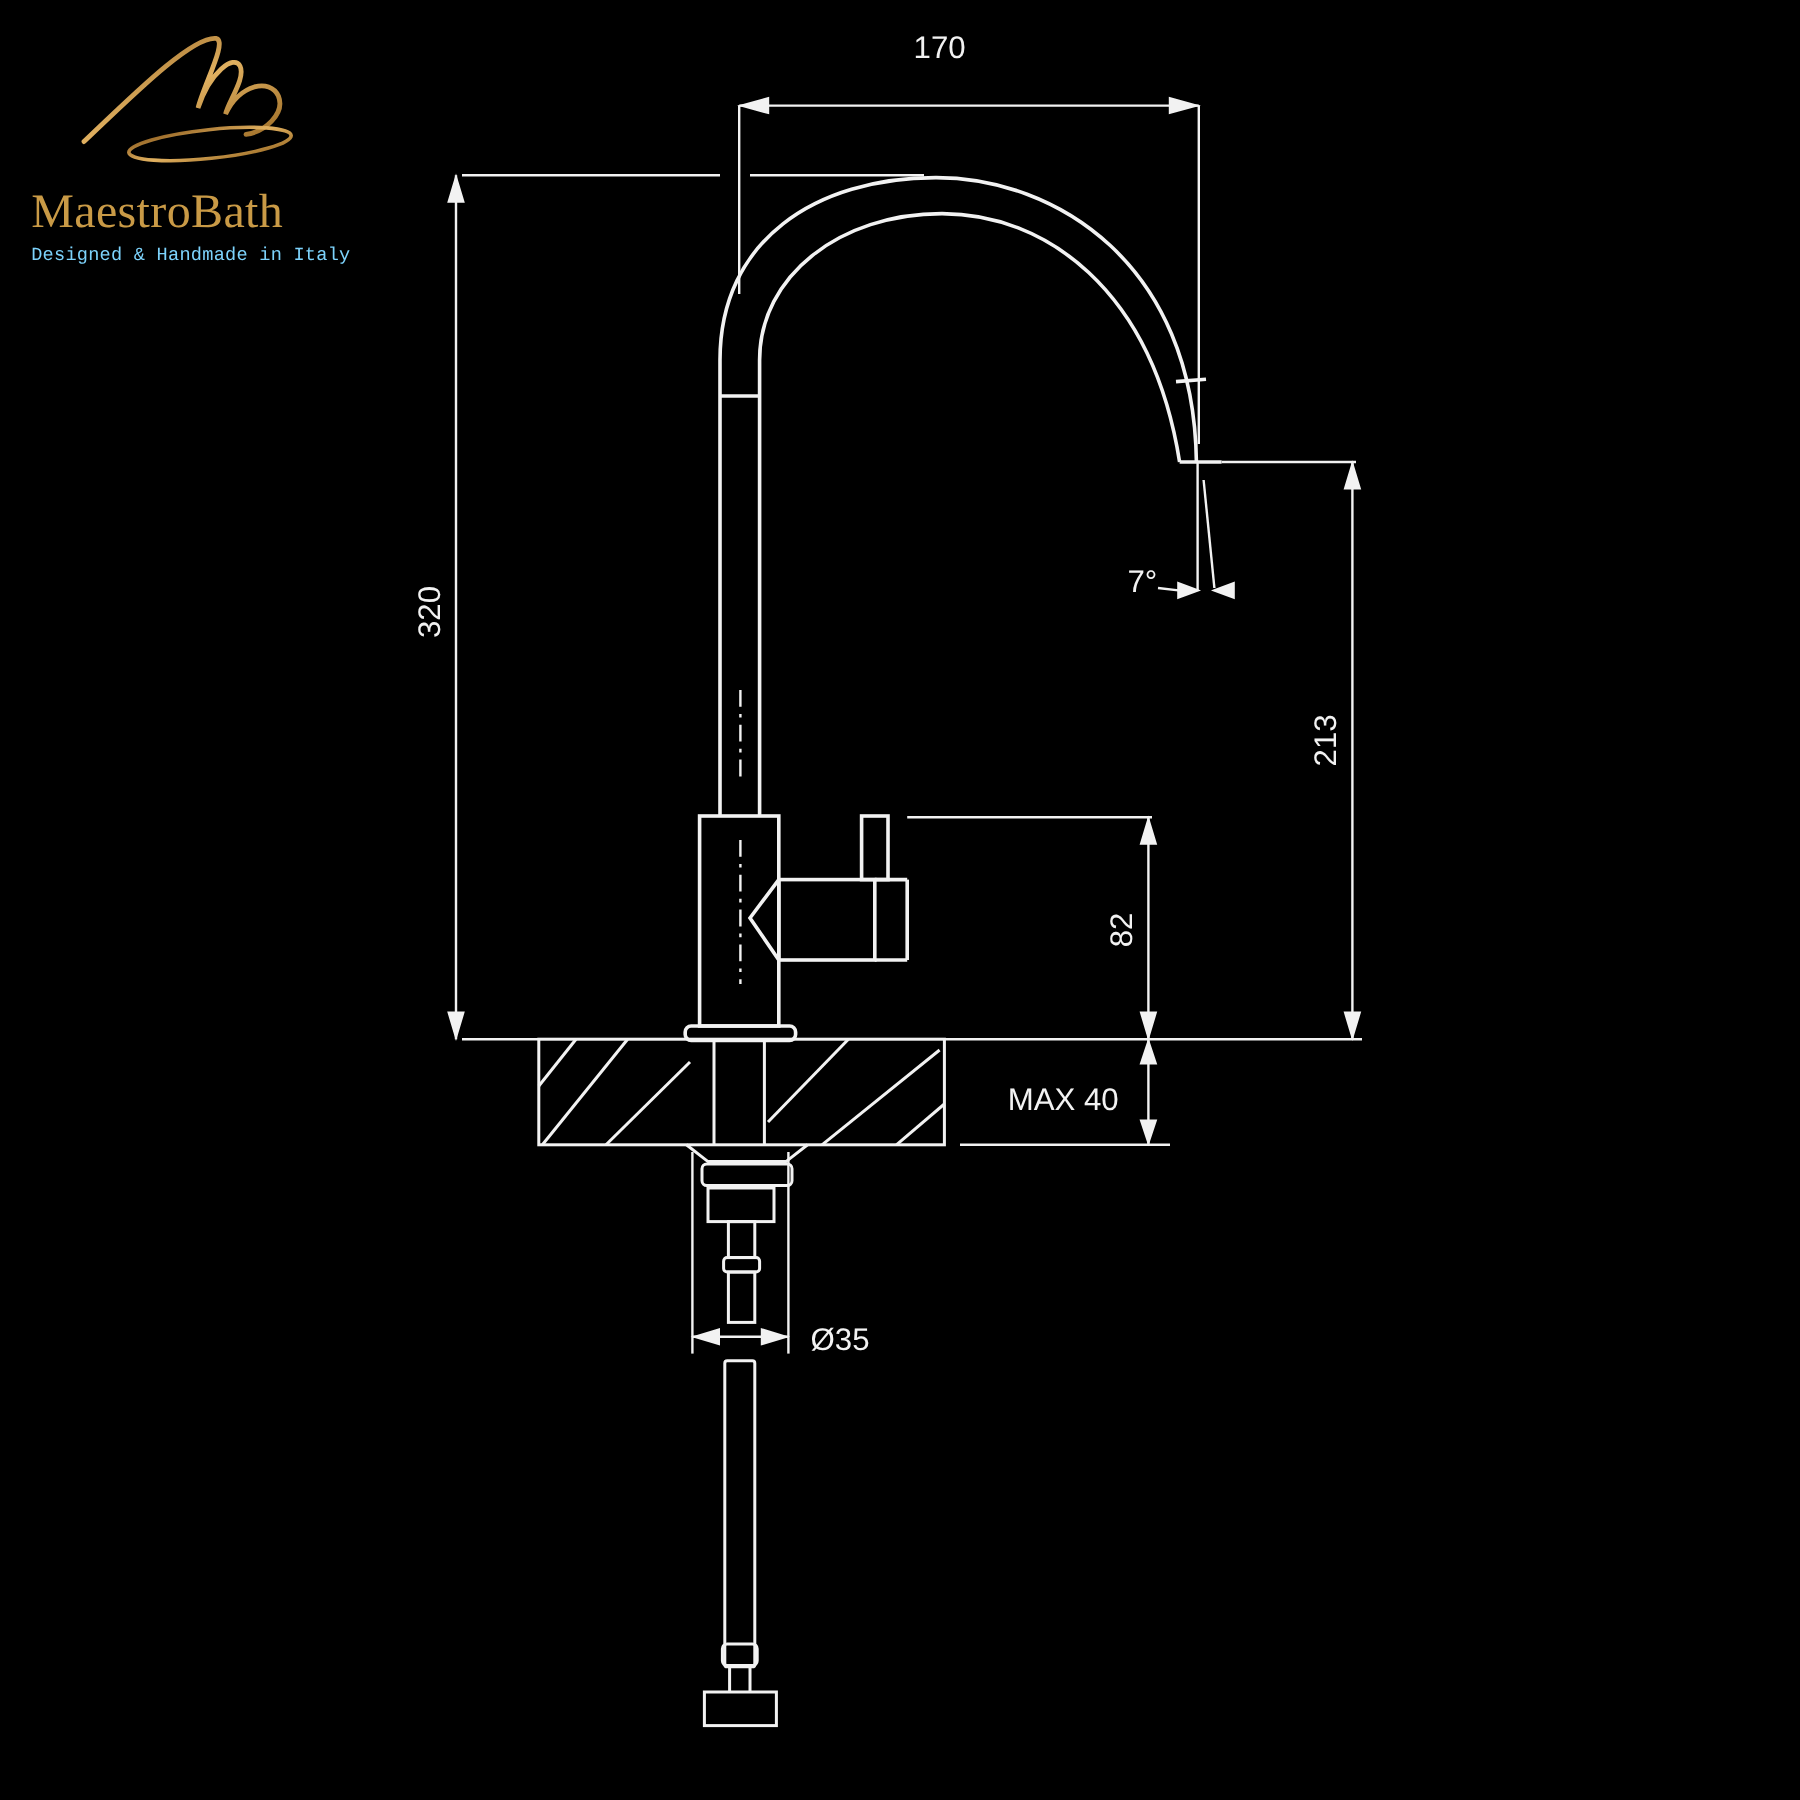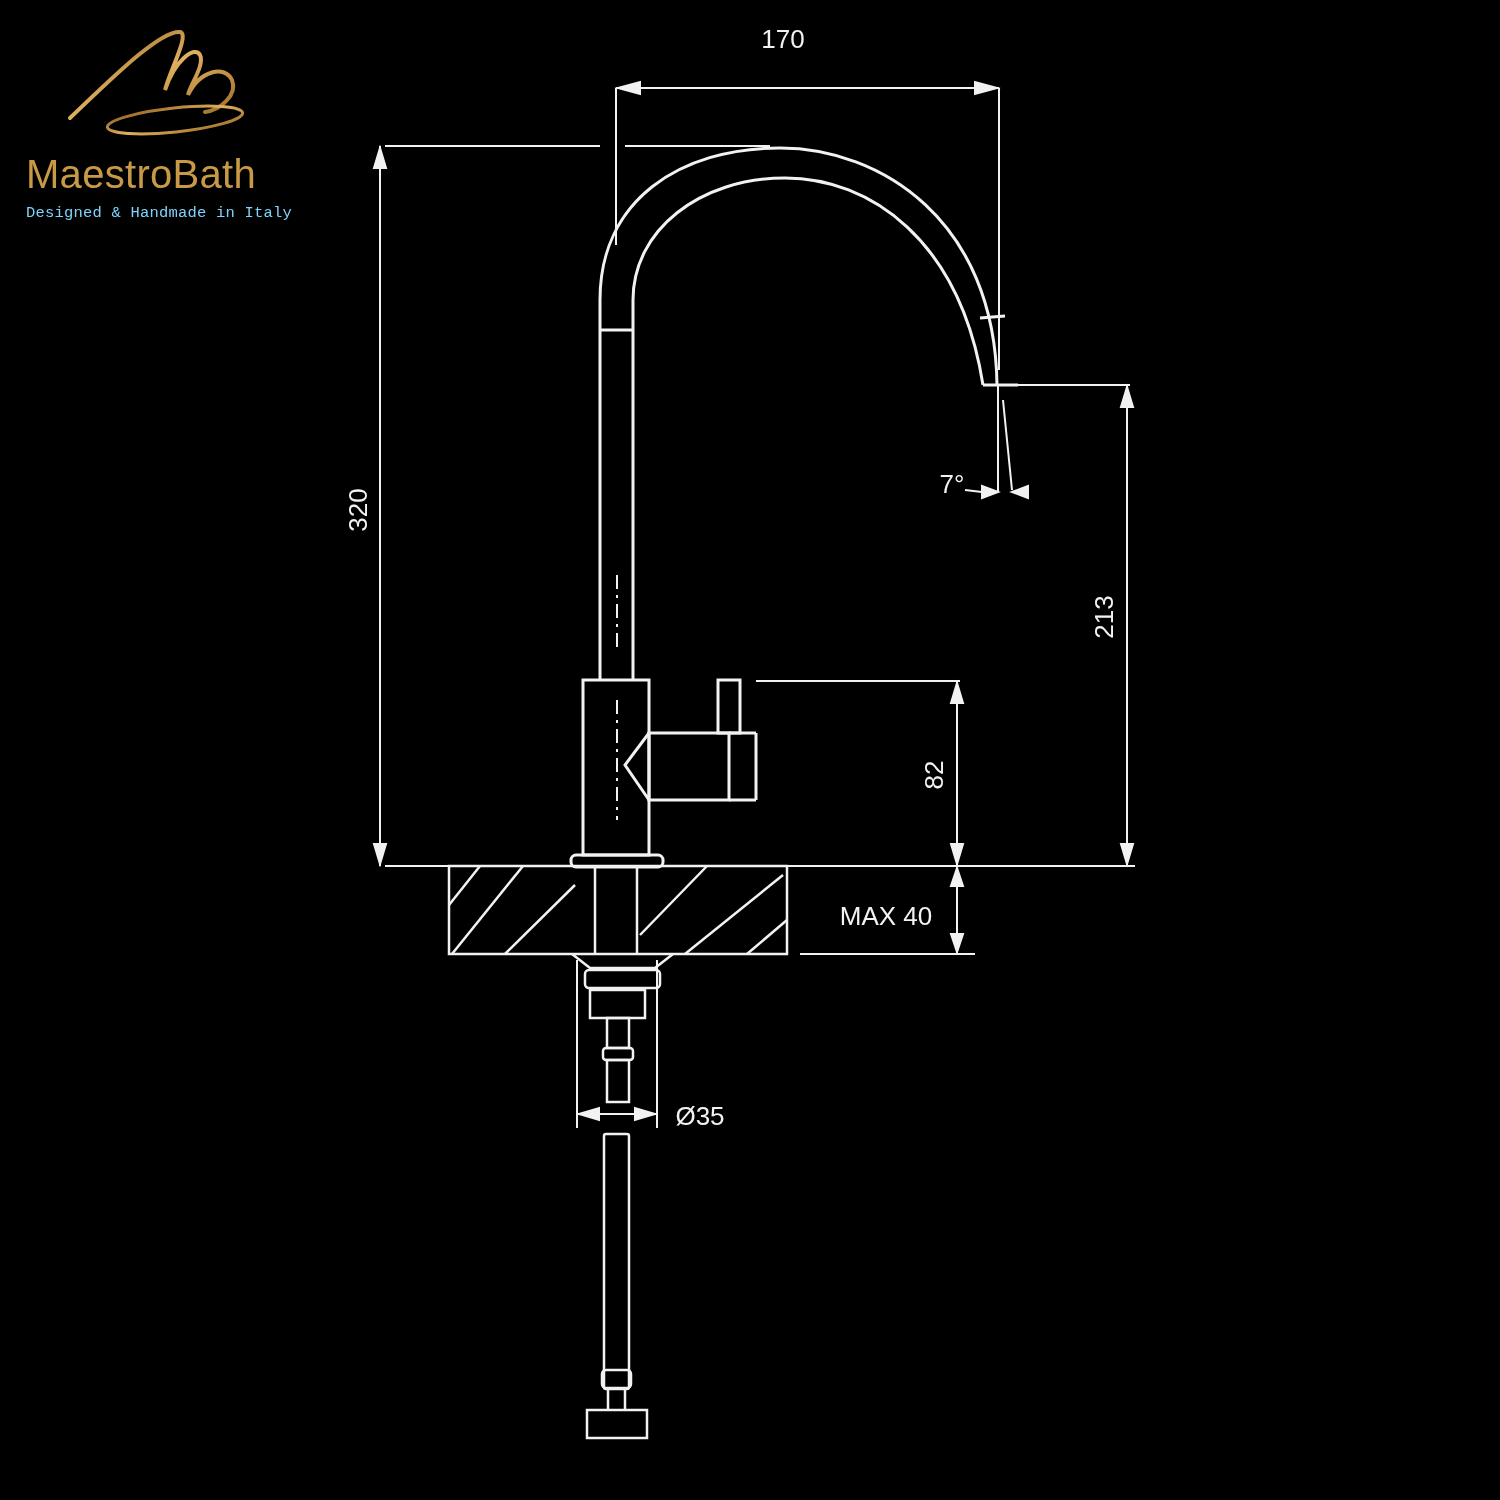--- a/index.html
+++ b/index.html
@@ -1,18 +1,18 @@
 <!DOCTYPE html>
 <html><head>
   <meta charset="utf-8">
   <style>
     html, body { margin: 0; padding: 0; background: #000; }
     body { width: 1500px; height: 1500px; position: relative; overflow: hidden; font-family: "Liberation Sans", sans-serif; }
     .logo { position: absolute; left: 0; top: 0; width: 320px; height: 240px; }
-    .brand-name { position: absolute; left: 26px; top: 152px; font-family: Liberation Sans, sans-serif; font-size: 40px; color: #c99a46; letter-spacing: 0.3px; }
+    .brand-name { position: absolute; left: 26px; top: 152px; font-family: Liberation Serif, serif; font-size: 40px; color: #c99a46; letter-spacing: 0.3px; }
     .brand-tag { position: absolute; left: 26px; top: 204px; font-family: Liberation Mono, monospace; font-size: 15.5px; color: #7dd3fc; letter-spacing: 0.2px; }
     .drawing { position: absolute; left: 0; top: 0; width: 1500px; height: 1500px; }
     .dim-text { fill: #f2f2f2; font-family: "Liberation Sans", sans-serif; font-size: 26px; }
   </style>
 </head>
 <body>
 
 <div class="logo">
   <svg width="320" height="150" viewBox="0 0 320 150" style="position:absolute;left:0;top:0;">
     <defs>

